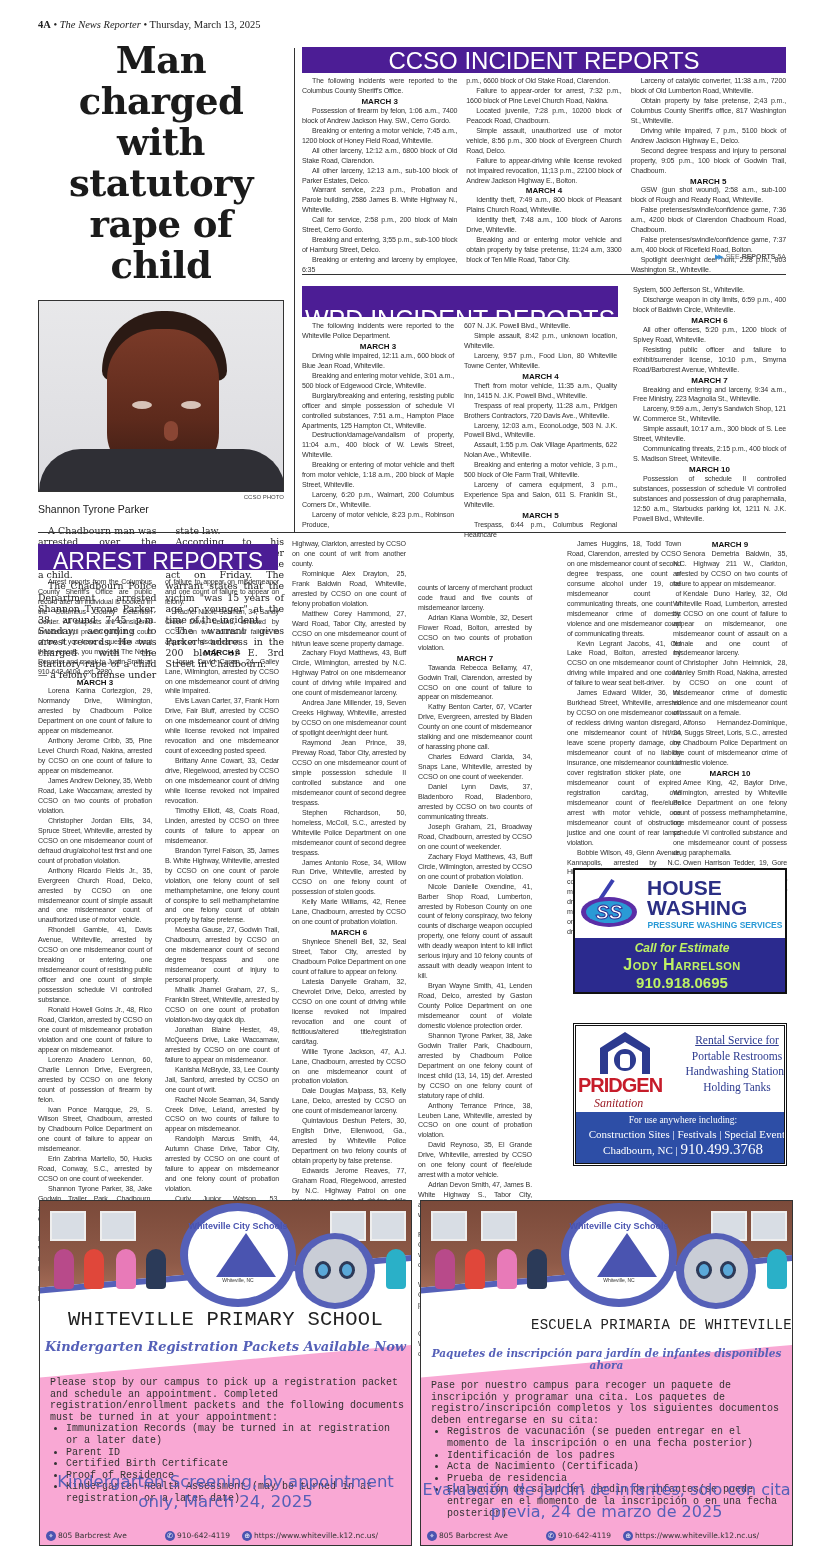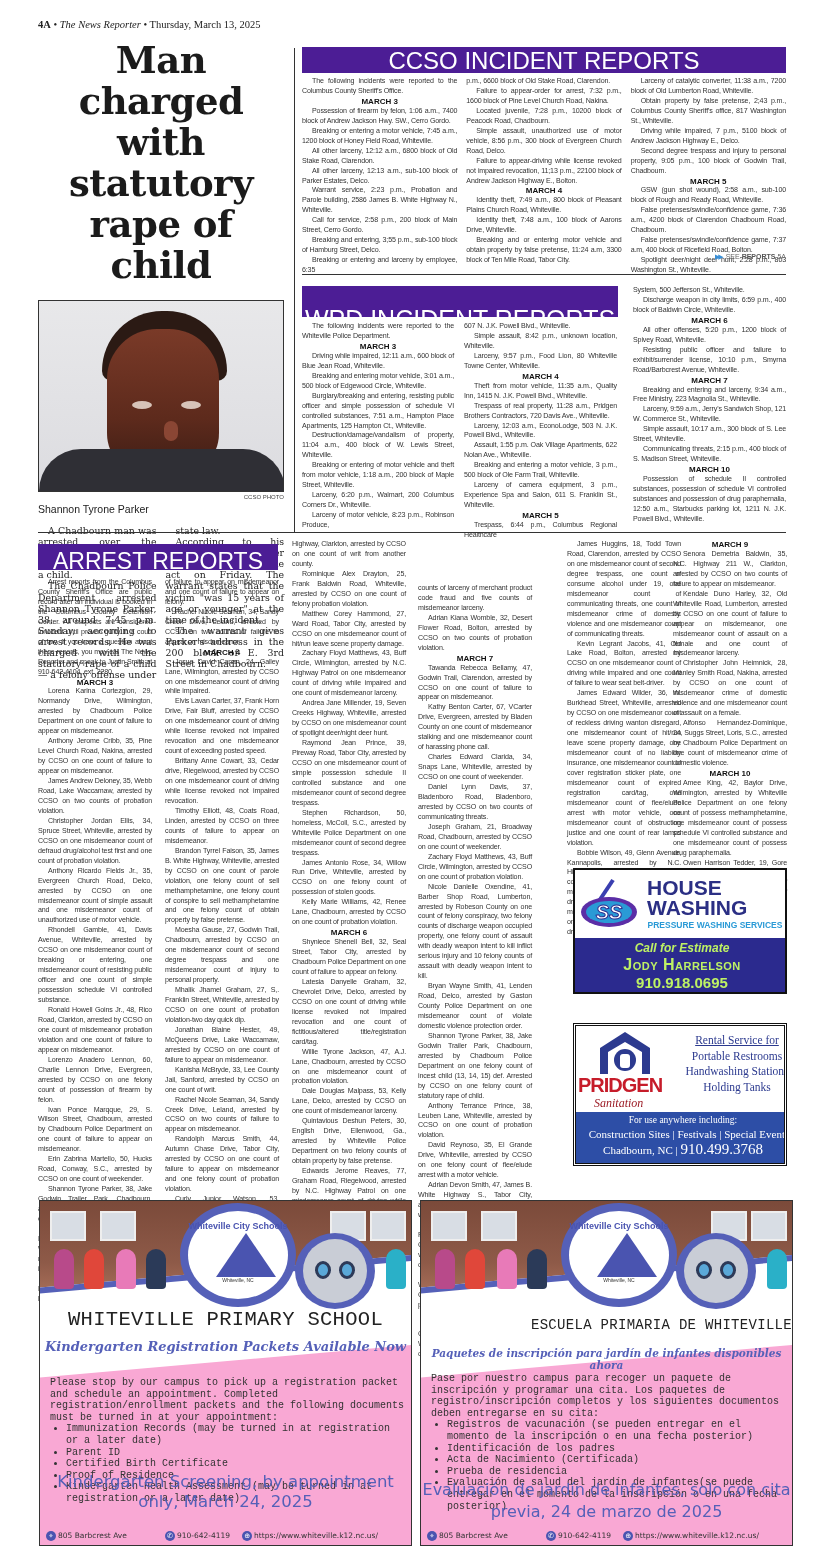--- a/index.html
+++ b/index.html
@@ -107,21 +107,21 @@
   .school .body ul { margin-left: 16px; }
   .school .body li { margin-left: 0; }
   .school .screening { position: absolute; left: 0; width: 100%; text-align: center; font-family: "DejaVu Sans", sans-serif; font-size: 16.5px; line-height: 20px; color: #5560b8; }
   .school.en .screening { top: 271px; }
   .school.es .screening { top: 278px; font-size: 16px; line-height: 22px; }
   .school .contact { position: absolute; left: 6px; bottom: 4px; width: 362px; display: flex; gap: 12px; align-items: center; font-family: "DejaVu Sans", sans-serif; font-size: 7.5px; color: #333; }
   .school .contact .ic { display: inline-block; width: 10px; height: 10px; border-radius: 50%; background: #4a54b0; color: #fff; font-size: 7px; text-align: center; line-height: 10px; vertical-align: middle; margin-right: 2px; }
   .school.en .body { top: 163px; }
   .school.es .name { font-size: 14px; top: 116px; text-align: right; }
   .school.es .tagline { font-size: 10.5px; top: 146px; }
-  .school.es .body { top: 159px; }
+  .school.es .body { top: 166px; }
 </style>
 </head>
 <body>
 
 <div class="folio">
   <b>4A</b>
   <span>•</span>
   <i>The News Reporter</i>
   <span>•</span>
   <span>Thursday, March 13, 2025</span>

